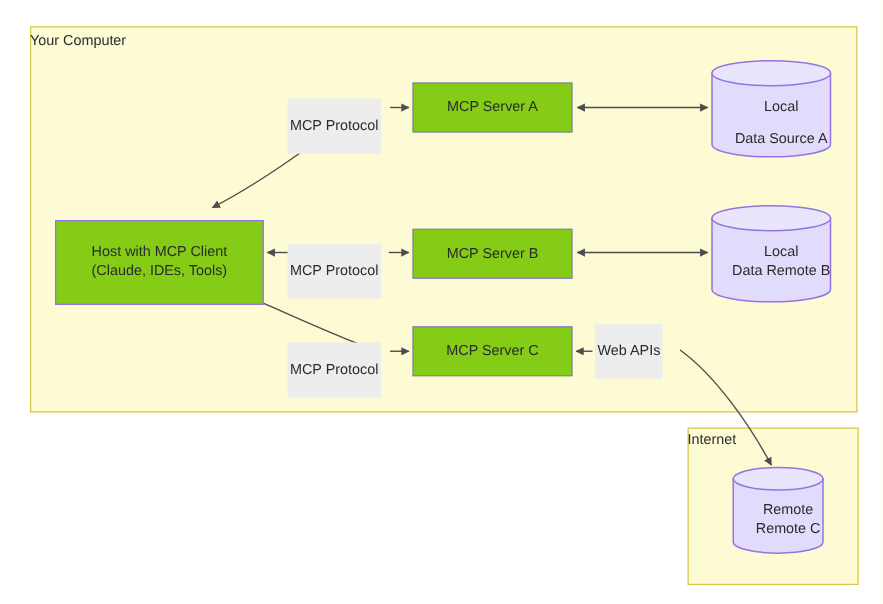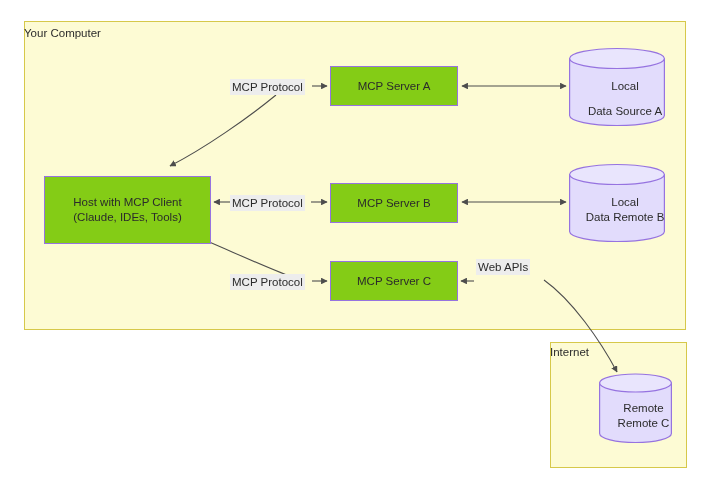--- a/index.html
+++ b/index.html
@@ -73,21 +73,21 @@
     line-height: 15px;
     white-space: nowrap;
   }
   
   .edge-label {
     position: absolute;
     background: #ededed;
     font-size: 11.5px;
     color: #2b2b2b;
     line-height: 14px;
-    padding: 1px 2px;
+    padding: 15px 2px;
     white-space: nowrap;
     box-sizing: border-box;
   }
 </style>
 </head>
 <body>
 
 <div id="canvas">
 
   <div class="container-box" style="left:24px; top:21px; width:662px; height:309px;"></div>
@@ -167,21 +167,21 @@
 
   <div class="cyl" style="left:569px; top:164px; width:96px; height:78px;">
     <svg width="96" height="78" viewBox="0 0 96 78">
       <path d="M 0.6 10.5 L 0.6 67.5 A 47.4 10 0 0 0 95.4 67.5 L 95.4 10.5 Z" fill="#e2dcfc" stroke="#9673e0" stroke-width="1.2"></path>
       <ellipse cx="48" cy="10.5" rx="47.4" ry="10" fill="#e9e5fd" stroke="#9673e0" stroke-width="1.2"></ellipse>
     </svg>
     <div class="cyl-label" style="top:31px;">Local</div>
     <div class="cyl-label" style="top:46px;">Data Remote B</div>
   </div>
 
-  <div class="cyl" style="left:599px; top:374px; width:73px; height:69px;">
+  <div class="cyl" style="left:586px; top:374px; width:73px; height:69px;">
     <svg width="73" height="69" viewBox="0 0 73 69">
       <path d="M 0.6 9 L 0.6 59.5 A 35.9 9 0 0 0 72.4 59.5 L 72.4 9 Z" fill="#e2dcfc" stroke="#9673e0" stroke-width="1.2"></path>
       <ellipse cx="36.5" cy="9" rx="35.9" ry="9" fill="#e9e5fd" stroke="#9673e0" stroke-width="1.2"></ellipse>
     </svg>
     <div class="cyl-label" style="top:27px;">Remote</div>
     <div class="cyl-label" style="top:42px;">Remote C</div>
   </div>
 
   <div class="edge-label" style="left:230px; top:79px;">MCP Protocol</div>
 

